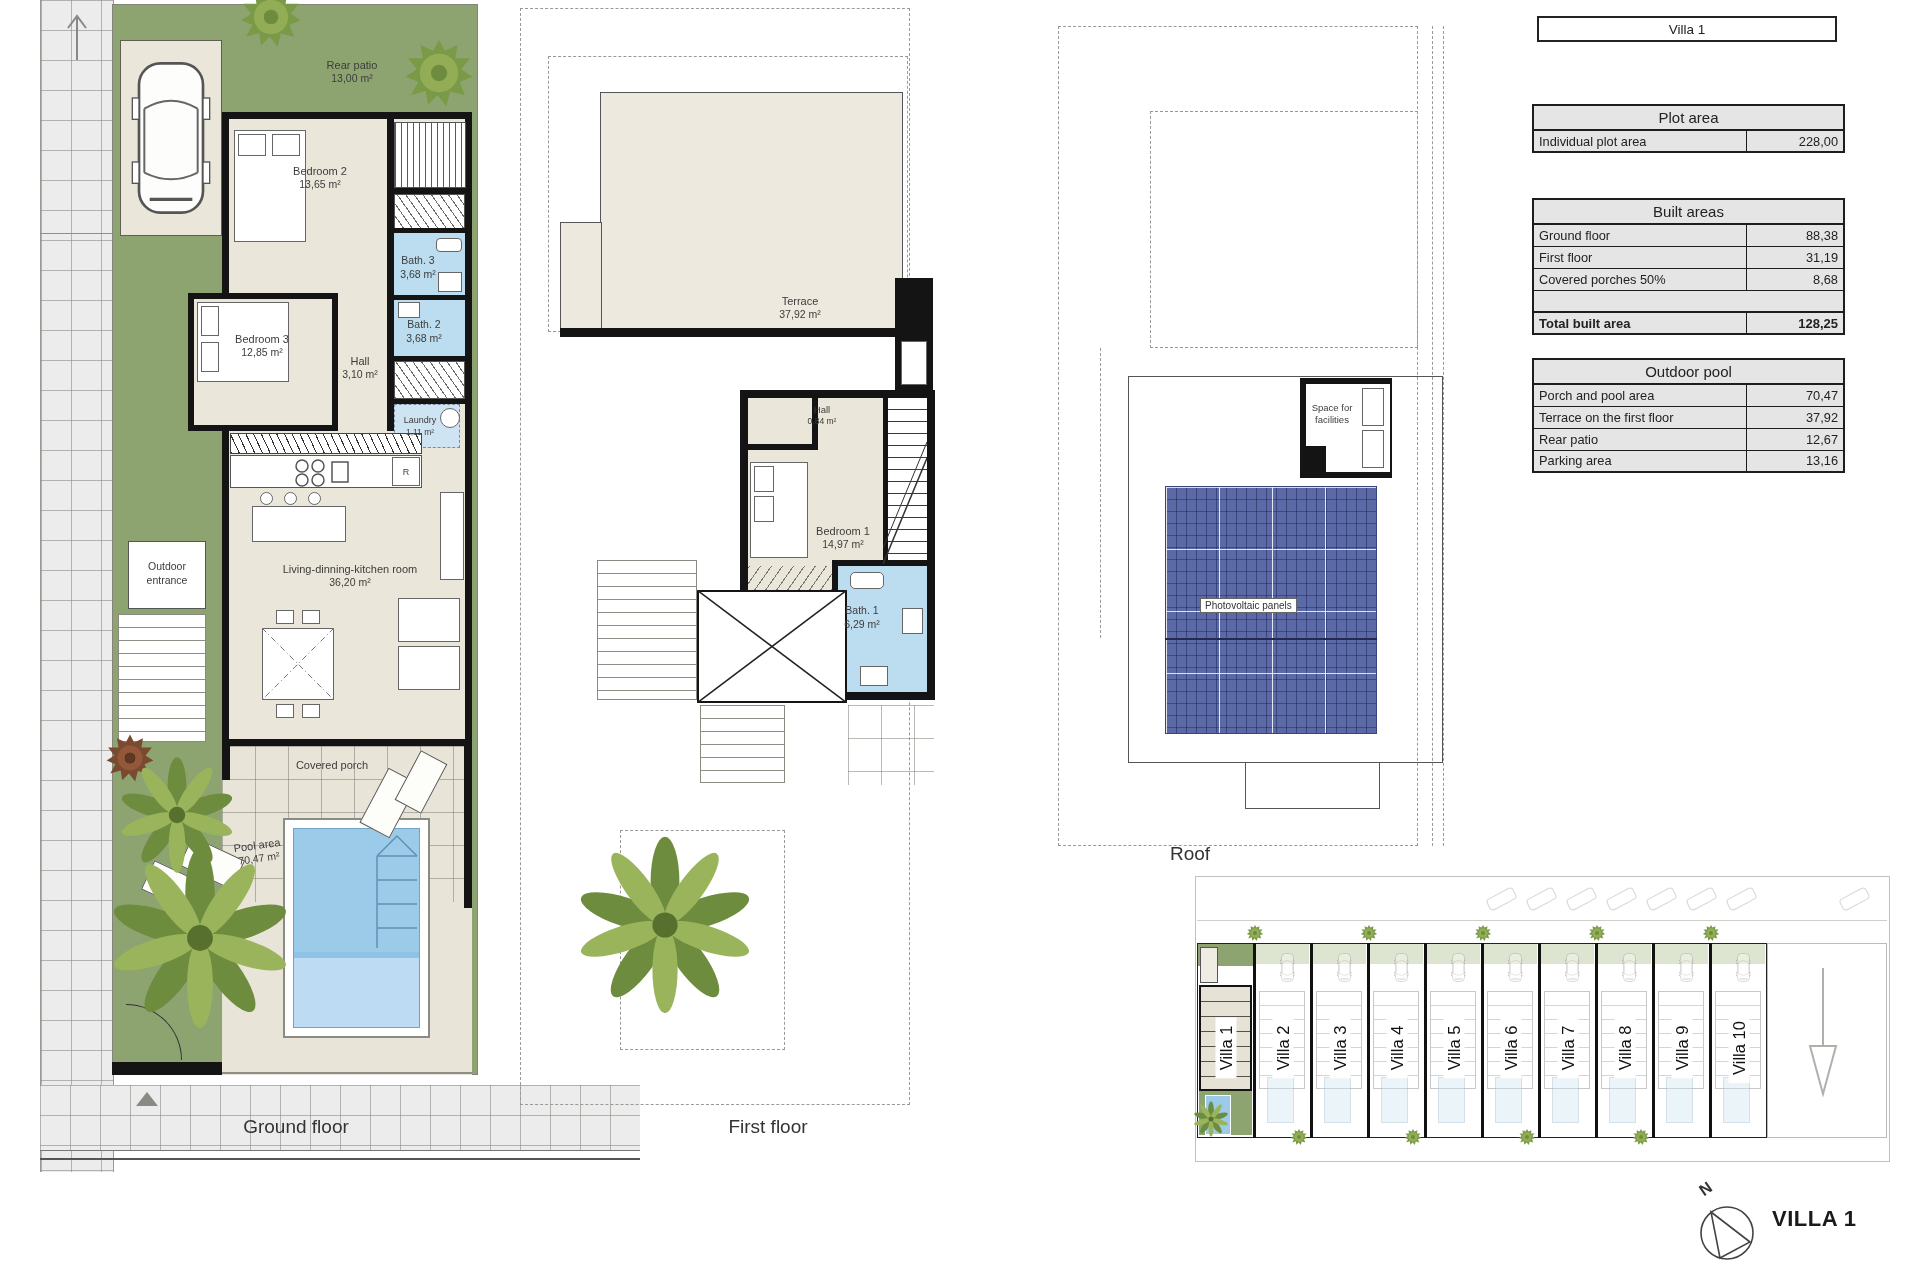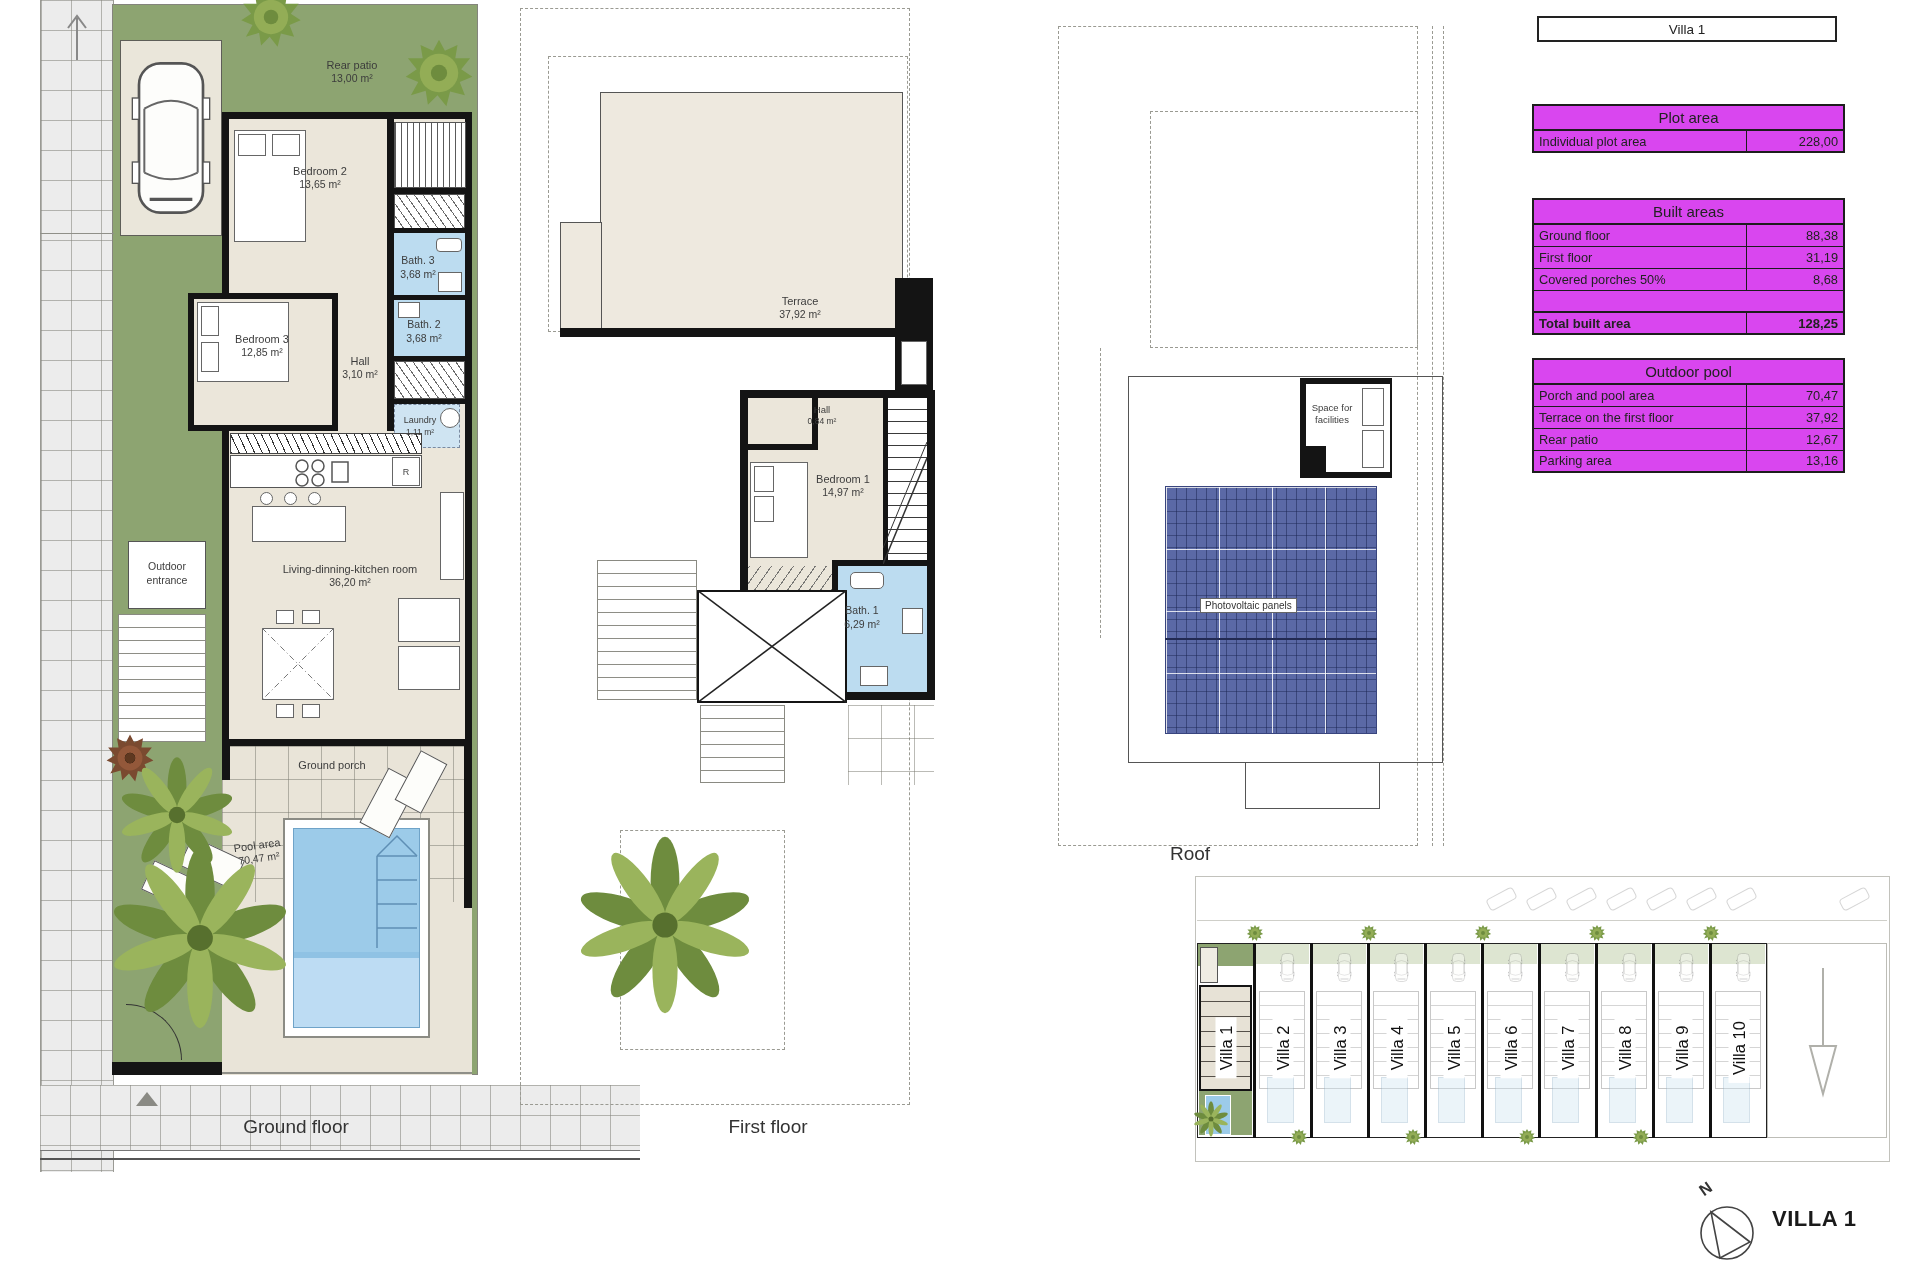--- a/index.html
+++ b/index.html
@@ -26,21 +26,21 @@
   .stripesH{background:#fff;background-image:repeating-linear-gradient(to bottom,transparent 0 12px,#8e8e86 12px 13px)}
   .treads{background:#fff;background-image:repeating-linear-gradient(to bottom,transparent 0 11px,#3a3a3a 11px 12px)}
   .dashed{position:absolute;border:1px dashed #9a9a92;z-index:1}
   .pv{background-color:#5b69a6;
      background-image:
        repeating-linear-gradient(to right,rgba(255,255,255,.85) 0 1px,transparent 1px 53px),
        repeating-linear-gradient(to bottom,rgba(255,255,255,.8) 0 1px,transparent 1px 62px),
        repeating-linear-gradient(to right,rgba(25,35,80,.5) 0 1px,transparent 1px 10px),
        repeating-linear-gradient(to bottom,rgba(25,35,80,.45) 0 1px,transparent 1px 12px);
      border:1px solid #39457e;z-index:3}
-  .tbl{position:absolute;border-collapse:collapse;background:#d946ef;z-index:6}
+  .tbl{position:absolute;border-collapse:collapse;background:#e5e5e5;z-index:6}
   .tbl th{border:2px solid #1d1d1d;font-weight:400;font-size:15px;padding:3px 4px}
   .tbl td{border:1px solid #1d1d1d;font-size:12.8px;padding:2.5px 5px;height:22px}
   .tbl td.val{width:98px;text-align:right}
   .tbl tr.total td{font-weight:bold;border-top:2px solid #1d1d1d;border-bottom:2px solid #1d1d1d;font-size:13px}
   .tbl{border:2px solid #1d1d1d}
   .strip{position:absolute;top:943px;width:57px;height:195px;z-index:3}
   .villa-label{position:absolute;left:50%;top:54%;transform:translate(-50%,-50%) rotate(-90deg);background:#fff;padding:1px 8px;font-size:16.5px;color:#111;white-space:nowrap;z-index:5}
   .mini{opacity:.4}
   .mini-car{position:absolute;left:26px;top:8px;width:15px;height:33px;z-index:2}
   .mini-build{position:absolute;left:5px;top:48px;width:46px;height:98px;border:1px solid #777;
@@ -232,21 +232,21 @@
     <div>Outdoor</div>
     <div>entrance</div>
   </div>
   <div class="abs stripesH" style="left:118px;top:614px;width:88px;height:128px;border:1px solid #8a8a82;z-index:2"></div>
 
   <div class="abs" style="left:222px;top:746px;width:250px;height:329px;background:#e9e4d8;z-index:1"></div>
   <div class="abs dashgrid" style="left:222px;top:746px;width:250px;height:156px;z-index:2"></div>
   <div class="wall" style="left:464px;top:746px;width:8px;height:162px"></div>
   <div class="wall" style="left:222px;top:746px;width:8px;height:34px"></div>
   <div class="lbl" style="left:332px;top:765px">
-    <div>Ground porch</div>
+    <div>Covered porch</div>
   </div>
   <div class="lounger" style="left:372px;top:772px;width:34px;height:62px;transform:rotate(28deg)"></div>
   <div class="lounger" style="left:406px;top:754px;width:30px;height:56px;transform:rotate(28deg)"></div>
   <div class="lounger" style="left:196px;top:834px;width:32px;height:58px;transform:rotate(-65deg)"></div>
   <div class="lounger" style="left:158px;top:858px;width:32px;height:58px;transform:rotate(-65deg)"></div>
   <div class="lbl" style="left:258px;top:852px;transform:translate(-50%,-50%) rotate(-8deg)">
     <div>Pool area</div>
     <div class="area">70,47 m²</div>
   </div>
 
@@ -305,21 +305,21 @@
 
   <div class="abs treads" style="left:383px;top:398px;width:44px;height:166px;border-left:5px solid #141414;z-index:4"></div>
   <svg class="abs" style="left:383px;top:398px;z-index:5" width="44" height="166" viewBox="0 0 44 166">
     <line x1="0" y1="166" x2="44" y2="60" stroke="#333" stroke-width="1.5"></line>
     <line x1="0" y1="150" x2="44" y2="44" stroke="#333" stroke-width="1"></line>
   </svg>
 
   <div class="fix" style="left:250px;top:462px;width:58px;height:96px"></div>
   <div class="fix" style="left:254px;top:466px;width:20px;height:26px"></div>
   <div class="fix" style="left:254px;top:496px;width:20px;height:26px"></div>
-  <div class="lbl" style="left:343px;top:486px">
+  <div class="lbl" style="left:343px;top:538px">
     <div>Bedroom 1</div>
     <div class="area">14,97 m²</div>
   </div>
 
   <div class="wall" style="left:338px;top:560px;width:97px;height:6px"></div>
   <div class="wall" style="left:332px;top:560px;width:6px;height:132px"></div>
   <div class="abs" style="left:338px;top:566px;width:89px;height:126px;background:#bcdcf0;z-index:3"></div>
   <div class="fix" style="left:350px;top:572px;width:34px;height:17px;border-radius:5px"></div>
   <div class="fix" style="left:402px;top:608px;width:21px;height:26px"></div>
   <div class="fix" style="left:360px;top:666px;width:28px;height:20px"></div>

